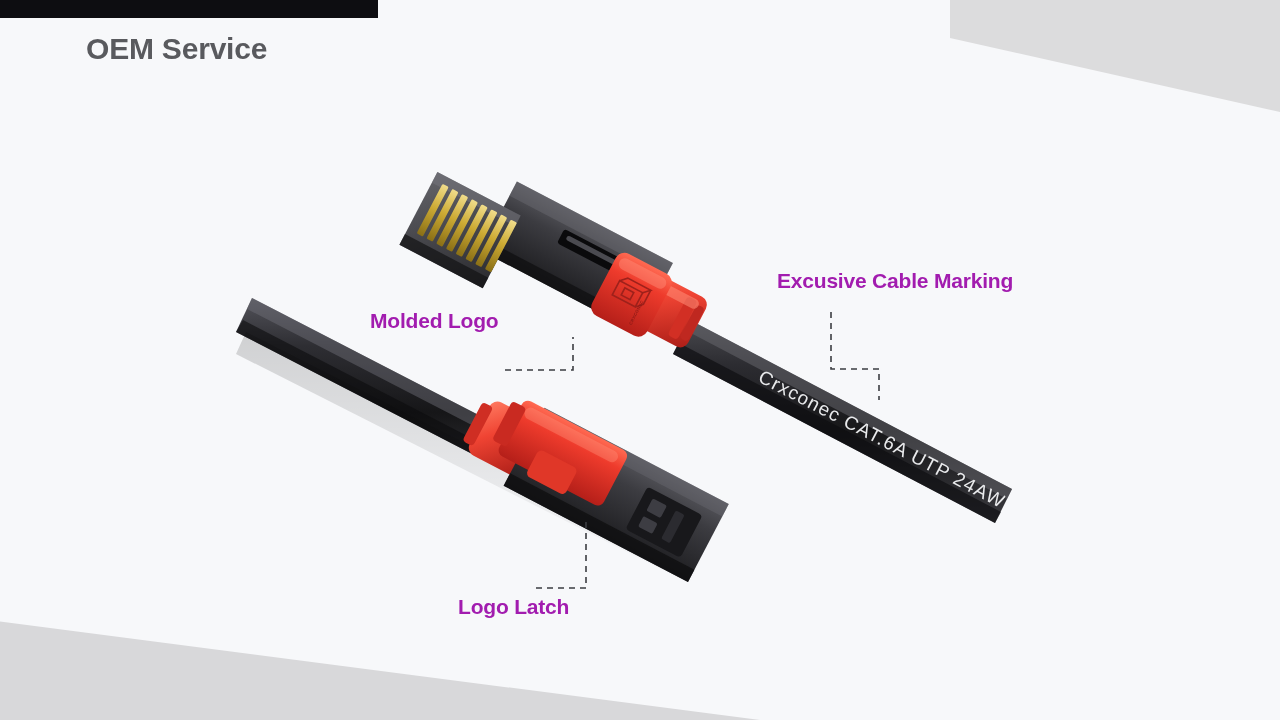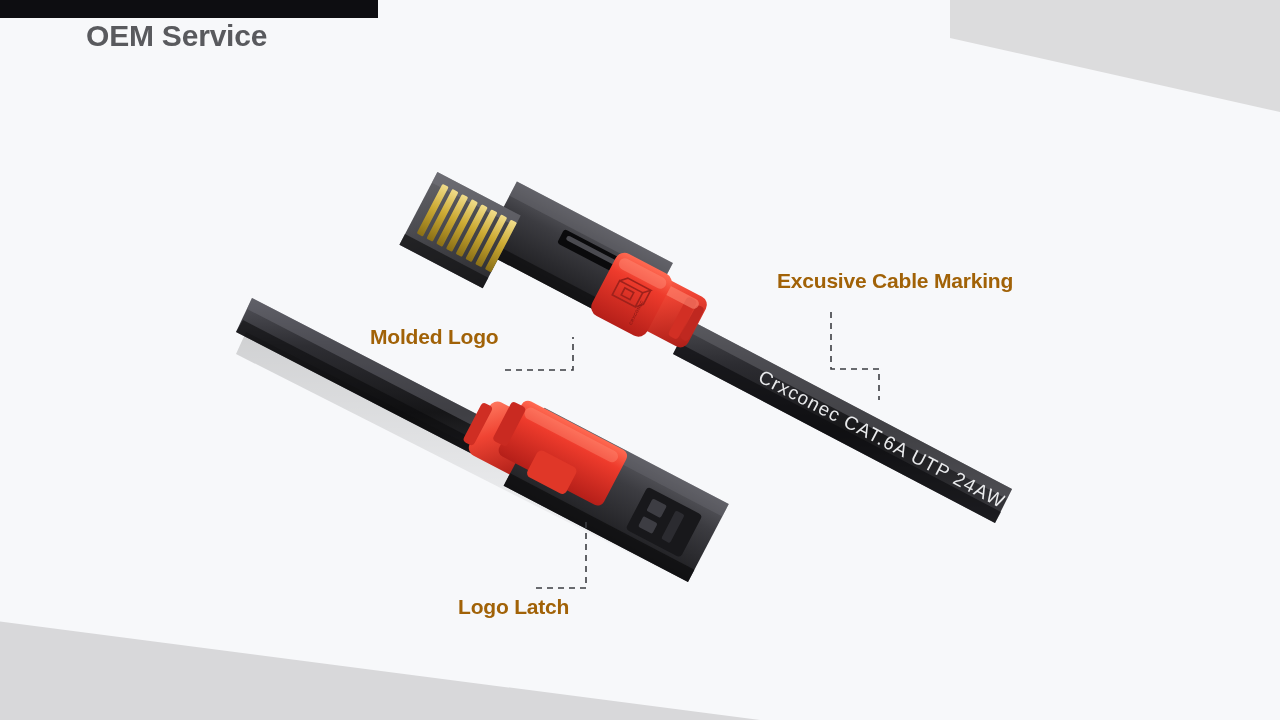--- a/index.html
+++ b/index.html
@@ -47,39 +47,39 @@
     top: 0;
     width: 378px;
     height: 18px;
     background: #0d0d11;
   }
 
   
   #page-title {
     position: absolute;
     left: 86px;
-    top: 19px;
+    top: 32px;
     font-size: 30px;
     font-weight: bold;
     color: #595a5e;
     letter-spacing: -0.2px;
     white-space: nowrap;
   }
 
   
   .callout-label {
     position: absolute;
     font-size: 21px;
     font-weight: bold;
-    color: #a16207;
+    color: #a21caf;
     white-space: nowrap;
     letter-spacing: -0.2px;
   }
   #label-cable-marking { left: 777px; top: 269px; }
-  #label-molded-logo   { left: 370px; top: 325px; }
+  #label-molded-logo   { left: 370px; top: 309px; }
   #label-logo-latch    { left: 458px; top: 595px; }
 
   
   #leaders {
     position: absolute;
     left: 0; top: 0;
     width: 1280px;
     height: 720px;
     pointer-events: none;
   }

